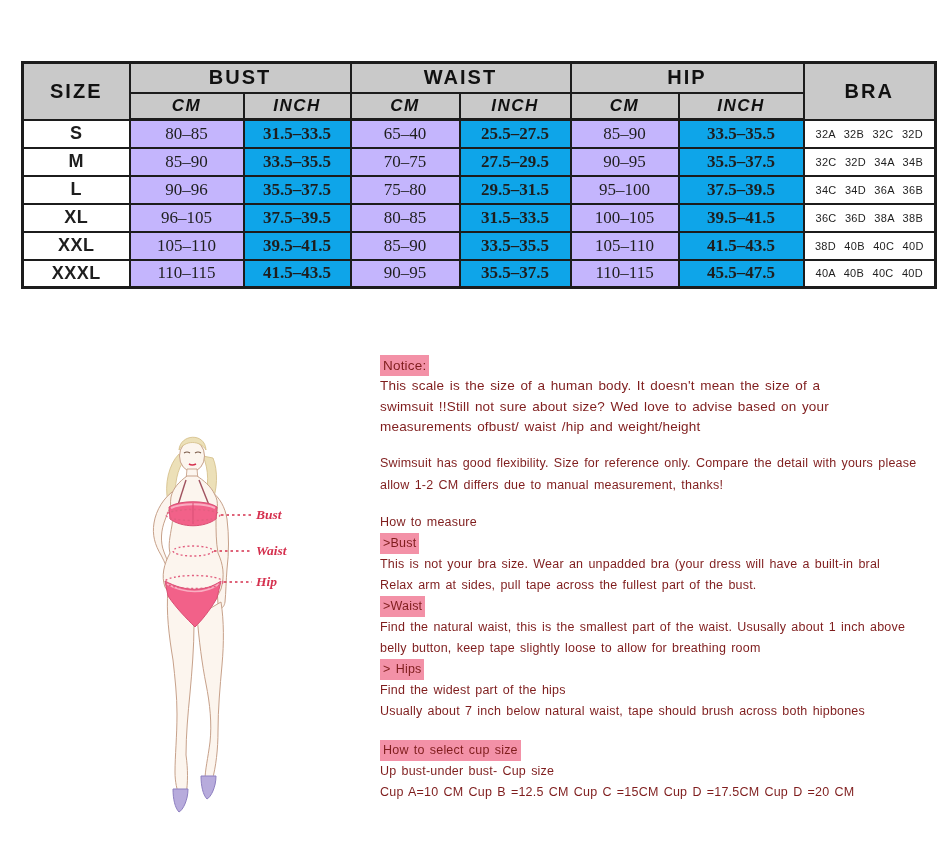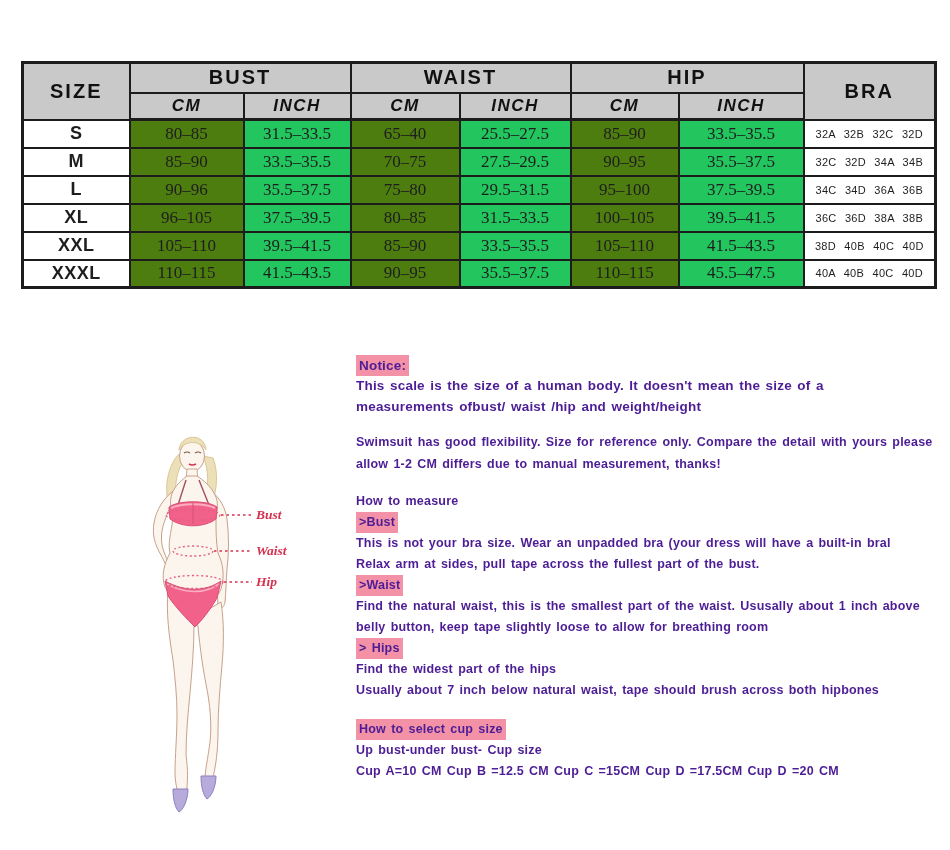--- a/index.html
+++ b/index.html
@@ -13,26 +13,26 @@
   .size-table th, .size-table td { border: 2px solid #1c1c1c; text-align: center; vertical-align: middle; overflow: hidden; white-space: nowrap; }
   .size-table thead th { background: #c9c9c9; font-family: "Liberation Sans", sans-serif; font-weight: 600; color: #111; }
   .size-table thead tr.group-row { height: 30px; }
   .size-table thead tr.unit-row { height: 27px; font-style: italic; }
   .size-table thead tr.unit-row th { border-bottom: 3px solid #1c1c1c; }
   .th-size, .th-bra { font-size: 20px; letter-spacing: 2px; }
   .th-group { font-size: 20px; letter-spacing: 2px; }
   .th-unit { font-size: 17px; letter-spacing: 1.5px; }
   .size-table tbody tr { height: 28px; }
   td.c-size { font-family: "Liberation Sans", sans-serif; font-size: 18px; font-weight: 600; letter-spacing: 0.5px; background: #fff; }
-  td.c-num { font-family: "Liberation Serif", serif; font-size: 17px; background: #4d7c0f; }
-  td.c-inch { background: #22c55e; }
+  td.c-num { font-family: "Liberation Serif", serif; font-size: 17px; background: #c4b5fd; }
+  td.c-inch { background: #0ea5e9; font-weight: bold; }
   td.c-bra { font-family: "Liberation Sans", sans-serif; font-size: 11px; word-spacing: 5px; letter-spacing: 0.3px; background: #fff; }
 
   
-  .notice-block { position: absolute; left: 356px; top: 355px; width: 552px; font-weight: bold; color: #4c1d95; }
+  .notice-block { position: absolute; left: 380px; top: 355px; width: 552px; font-weight: normal; color: #7f1d1d; }
   .ln { font-size: 12.5px; line-height: 21px; letter-spacing: 0.2px; word-spacing: 1.5px; white-space: nowrap; }
   .p1 .ln { font-size: 13.5px; line-height: 20.5px; }
   .title-ln { font-size: 13.5px; line-height: 21px; }
   .hl { display: inline-block; background: #f391a7; padding: 0 3px; }
   .gap14 { height: 14px; } .gap16 { height: 16px; } .gap18 { height: 18px; }
 
   
   .figure-wrap { position: absolute; left: 105px; top: 418px; width: 240px; height: 400px; }
   .fig-label { font-family: "Liberation Serif", serif; font-style: italic; font-weight: bold; font-size: 13.5px; fill: #d5304e; }
 </style>
@@ -198,20 +198,21 @@
       <text class="fig-label" x="151" y="101">Bust</text>
       <text class="fig-label" x="151" y="137">Waist</text>
       <text class="fig-label" x="151" y="168">Hip</text>
     </svg>
   </div>
 
   <div class="notice-block">
     <div class="ln title-ln"><span class="hl">Notice:</span></div>
     <div class="p1">
       <div class="ln">This scale is the size of a human body. It doesn't mean the size of a</div>
+      <div class="ln">swimsuit !!Still not sure about size? Wed love to advise based on your</div>
       <div class="ln">measurements ofbust/ waist /hip and weight/height</div>
     </div>
     <div class="gap14"></div>
     <div>
       <div class="ln" style="line-height:22px">Swimsuit has good flexibility. Size for reference only. Compare the detail with yours please</div>
       <div class="ln" style="line-height:22px">allow 1-2 CM differs due to manual measurement, thanks!</div>
     </div>
     <div class="gap16"></div>
     <div>
       <div class="ln">How to measure</div>

